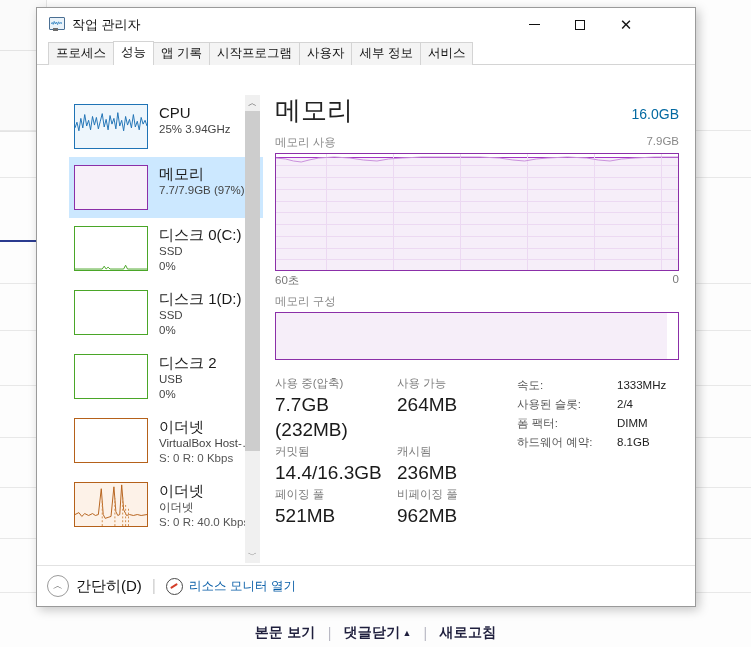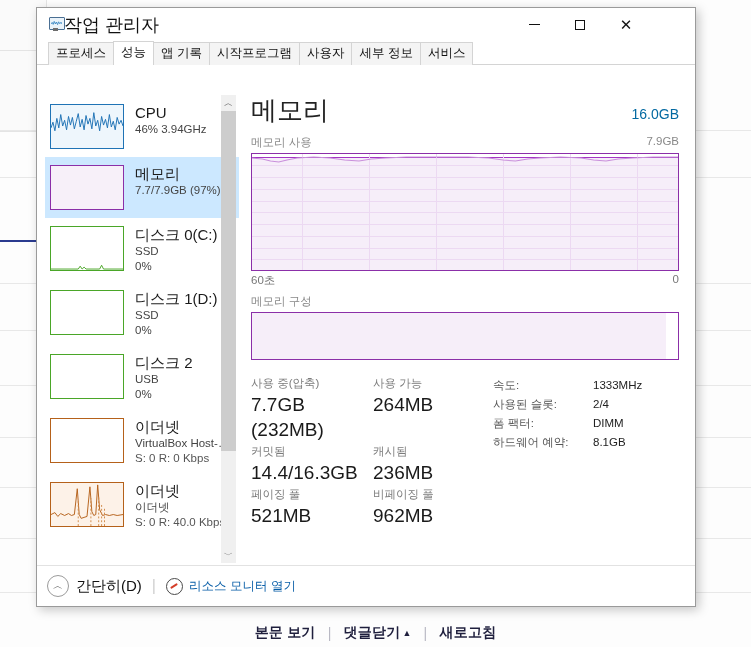--- a/index.html
+++ b/index.html
@@ -46,21 +46,21 @@
   .title-icon .mon {
     position: absolute; left: 2px; top: 1px; width: 14px; height: 11px;
     border: 1px solid #4a6f93; background: #eaf3fa; border-radius: 1px;
   }
   .title-icon .mon .wav {
     position: absolute; left: 1px; top: 2px; width: 11px; height: 6px;
   }
   .title-icon .stand {
     position: absolute; left: 6px; top: 12px; width: 5px; height: 3px; background: #6d6d6d;
   }
-  .title-text { font-size: 18px; color: #111; }
+  .title-text { margin-left: 8px; font-size: 13px; color: #111; }
 
   .wctl { position: absolute; top: 0; height: 33px; width: 46px; display: flex; align-items: center; justify-content: center; }
   .min { top: 0; right: 138px; }
   .max { right: 92px; }
   .close { right: 46px; }
   .gl-min { display:block; width:11px; height:1px; background:#111; }
   .gl-max { display:block; width:10px; height:10px; border:1px solid #111; box-sizing:border-box; }
   .gl-x { font-size: 15px; color: #111; line-height: 1; }
 
   .menubar { height: 25px; display: flex; align-items: center; padding-left: 11px; gap: 18px; }
@@ -75,21 +75,21 @@
   }
   .tab {
     font-size: 12.5px; color: #111; padding: 3px 7px 4px 7px;
     border: 1px solid #d4d4d4; border-bottom: none; background: #f4f4f4;
     margin-right: -1px; position: relative; z-index: 1; cursor: default;
     line-height: 15px;
   }
   .tab.active { background: #ffffff; z-index: 3; padding-bottom: 5px; }
   .tab.active::after { content:''; position:absolute; left:0; right:0; bottom:-1px; height:2px; background:#ffffff; }
 
-  .body-area { position: absolute; left: 0; right: 0; top: 82px; bottom: 40px; display: flex; }
+  .body-area { position: absolute; left: 0; right: 0; top: 82px; bottom: 40px; display: flex; padding-left: 24px; }
 
   
   .list-wrap { position: relative; width: 202px; flex: none; }
   .list {
     position: absolute; left: 8px; top: 6px; right: 0; bottom: 2px;
     overflow: hidden;
   }
   .litem {
     display: flex; align-items: flex-start; gap: 11px;
     padding: 8px 4px 8px 5px; cursor: default;
@@ -243,21 +243,21 @@
         <div class="list">
 
           <div class="litem">
             <div class="spark" style="border:1px solid #1f73b5; background:#eef6fc;">
               <svg viewBox="0 0 74 45" preserveAspectRatio="none">
                 <polyline fill="none" stroke="#1f73b5" stroke-width="1" points="0,24 2,18 4,27 6,14 8,24 10,10 12,22 14,16 16,26 18,12 20,21 22,13 24,25 26,17 28,9 30,23 32,15 34,26 36,11 38,20 40,14 42,25 44,8 46,22 48,16 50,27 52,12 54,21 56,15 58,24 60,10 62,23 64,17 66,26 68,13 70,20 72,16 74,22"></polyline>
               </svg>
             </div>
             <div class="ltext">
               <div class="ltitle">CPU</div>
-              <div class="lsub">46% 3.94GHz</div>
+              <div class="lsub">25% 3.94GHz</div>
             </div>
           </div>
 
           <div class="litem sel">
             <div class="spark" style="border:1px solid #8b2fa8; background:#f7f0f9;"></div>
             <div class="ltext">
               <div class="ltitle">메모리</div>
               <div class="lsub">7.7/7.9GB (97%)</div>
             </div>
           </div>

